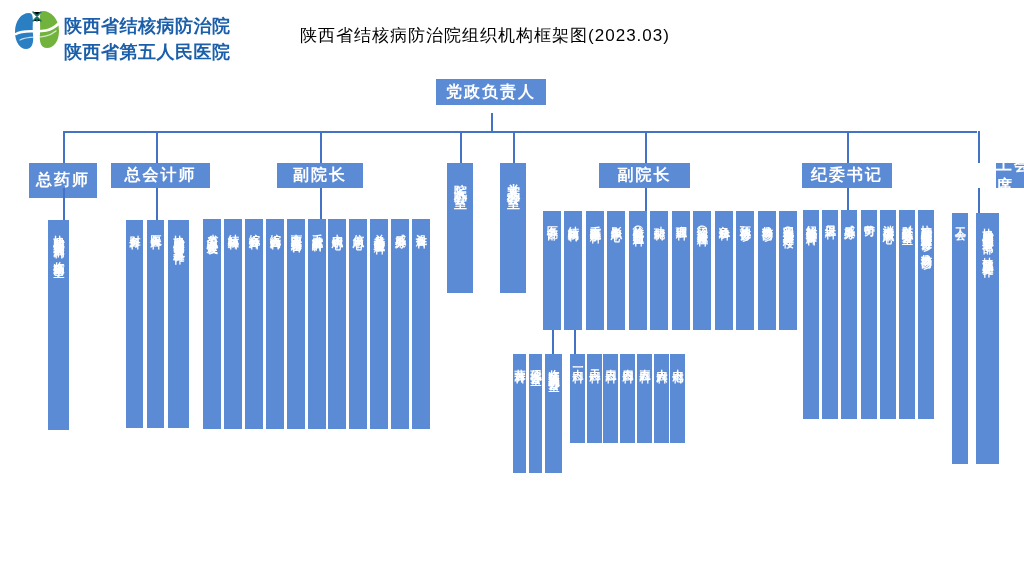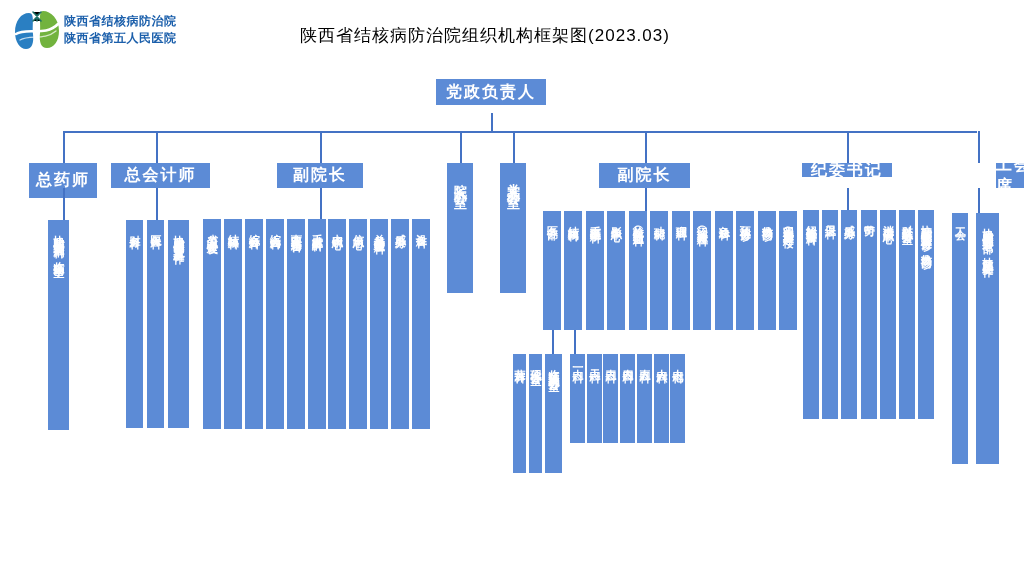--- a/index.html
+++ b/index.html
@@ -2,21 +2,21 @@
 <html style="--box: #5c8bd6; --line: #4472c4; --logo-text: #1b5fab; --title: #000000;"><head>
 <meta charset="utf-8">
 <style>
   html,body{margin:0;padding:0;background:#fff;}
   .canvas{
     position:relative;width:1024px;height:575px;background:#ffffff;
     font-family:"Liberation Sans","DejaVu Sans",sans-serif;overflow:hidden;
   }
   
   .logo-svg{position:absolute;left:12px;top:7px;}
-  .logo-text{position:absolute;left:64px;top:13px;font-weight:bold;font-size:12px;
+  .logo-text{position:absolute;left:64px;top:13px;font-weight:bold;font-size:18px;
     line-height:1.45;color:var(--logo-text);letter-spacing:0.5px;}
   .page-title{position:absolute;left:485px;top:24px;transform:translateX(-50%);
     white-space:nowrap;font-size:17px;font-weight:400;color:var(--title);letter-spacing:1px;}
   
   .hbox{position:absolute;background:var(--box);color:#fff;display:flex;
     align-items:center;justify-content:center;font-size:16px;font-weight:bold;letter-spacing:2px;}
   .vcol{position:absolute;background:var(--box);display:flex;justify-content:center;}
   .vcol span{writing-mode:vertical-rl;color:#fff;font-size:11px;font-weight:bold;
     letter-spacing:1.5px;padding-top:6px;}
   .office span{font-size:13px;letter-spacing:3px;padding-top:10px;}
@@ -154,21 +154,21 @@
       <div class="vcol" style="left: 736px; top: 211px; width: 18px; height: 119px;">
         <span>预检分诊</span>
       </div>
       <div class="vcol" style="left: 758px; top: 211px; width: 18px; height: 119px;">
         <span>发热门诊</span>
       </div>
       <div class="vcol" style="left: 779px; top: 211px; width: 18px; height: 119px;">
         <span>留观病房（五号楼）</span>
       </div>
       <div class="line" style="left: 847px; top: 131px; width: 1.5px; height: 32px;"></div>
-      <div class="hbox" style="left: 802px; top: 163px; width: 90px; height: 14px;">
+      <div class="hbox" style="left: 802px; top: 163px; width: 90px; height: 25px;">
         <span>纪委书记</span>
       </div>
       <div class="line" style="left: 847px; top: 188px; width: 1.5px; height: 22px;"></div>
       <div class="vcol" style="left: 803px; top: 210px; width: 16px; height: 209px;">
         <span>纪检监察审计科</span>
       </div>
       <div class="vcol" style="left: 822px; top: 210px; width: 16px; height: 209px;">
         <span>保卫科</span>
       </div>
       <div class="vcol" style="left: 841px; top: 210px; width: 16px; height: 209px;">

